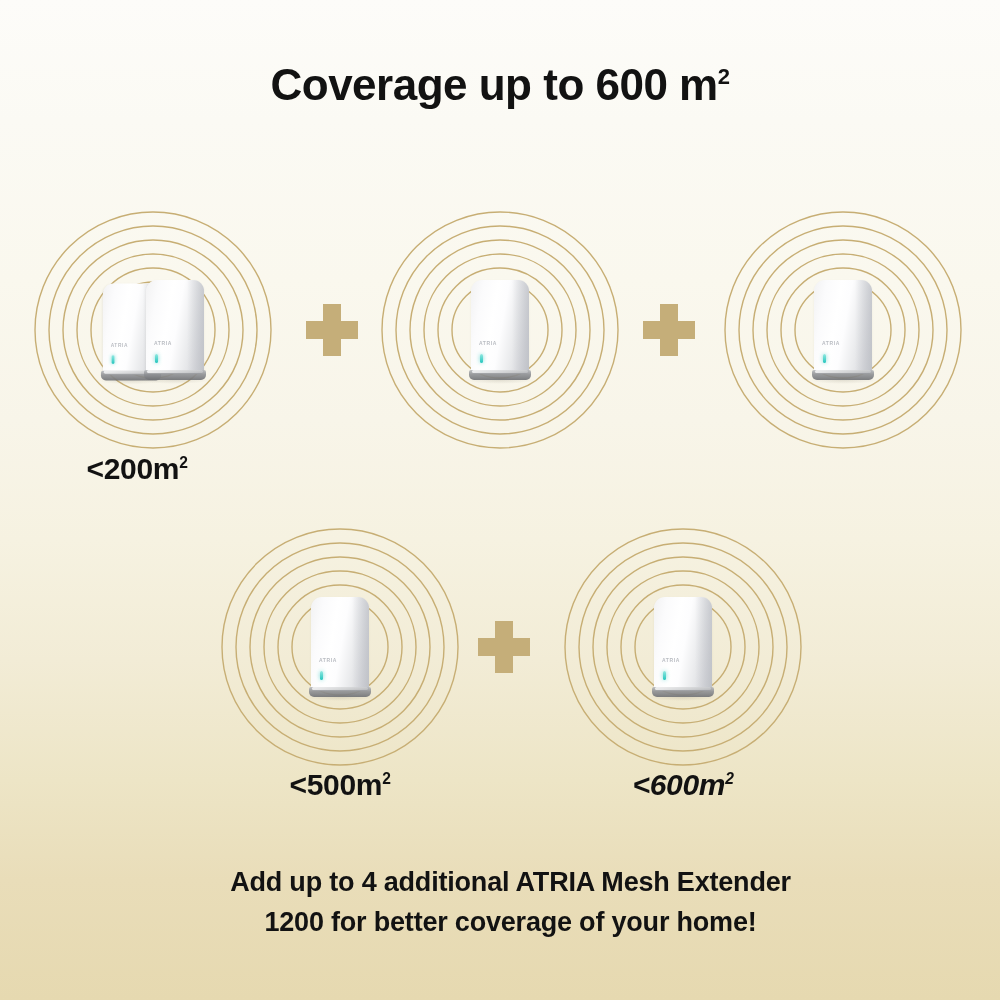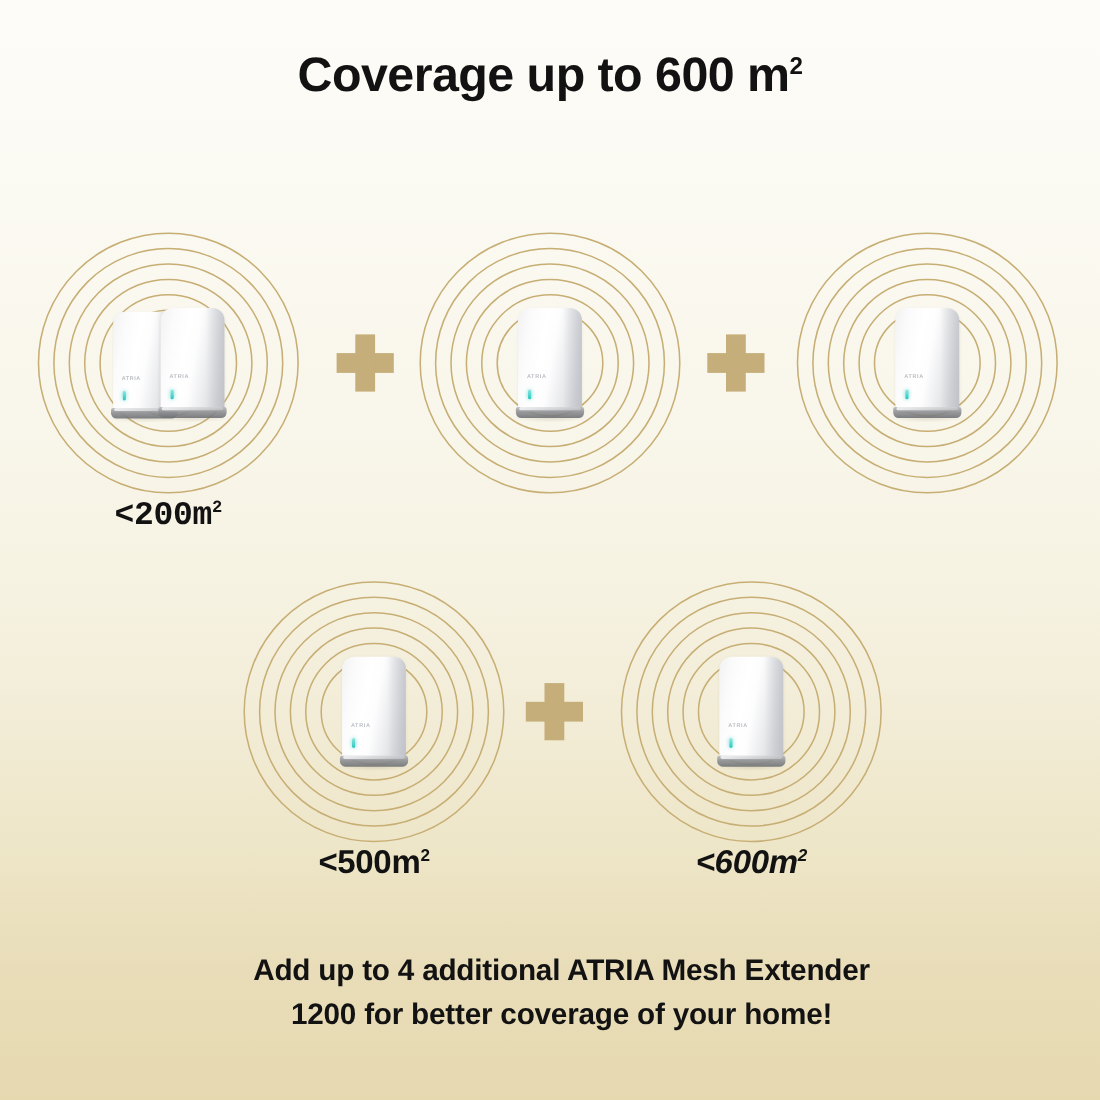--- a/index.html
+++ b/index.html
@@ -19,21 +19,21 @@
         #f6f2e1 54%,
         #f2ecd6 66%,
         #ede5c6 78%,
         #e9ddb9 88%,
         #e6d9b0 100%);
   }
 
   
   .title {
     position: absolute;
-    top: 44px; left: 0; width: 1000px;
+    top: 60px; left: 0; width: 1000px;
     text-align: center;
     font-size: 44px;
     font-weight: 700;
     letter-spacing: -0.5px;
     color: #121212;
     white-space: nowrap;
   }
   .title .sup {
     font-size: 0.5em;
     vertical-align: super;
@@ -223,21 +223,21 @@
         <div class="shadow"></div>
         <div class="body"></div>
         <div class="face-shade"></div>
         <div class="logo">ATRIA</div>
         <div class="led"></div>
         <div class="base"></div>
         <div class="base-hl"></div>
       </div>
     </div>
   </div>
-  <div class="label" style="left:23px; top:452px;font-family:Liberation Mono, monospace;">
+  <div class="label" style="left:7px; top:452px;">
     <span>&lt;200m</span><span class="sup">2</span>
   </div>
 
   <div class="plus" style="left:306px; top:304px;">
     <div class="h"></div>
     <div class="v"></div>
   </div>
 
   <div class="group" style="left:375px; top:205px;">
     <div class="rings">

